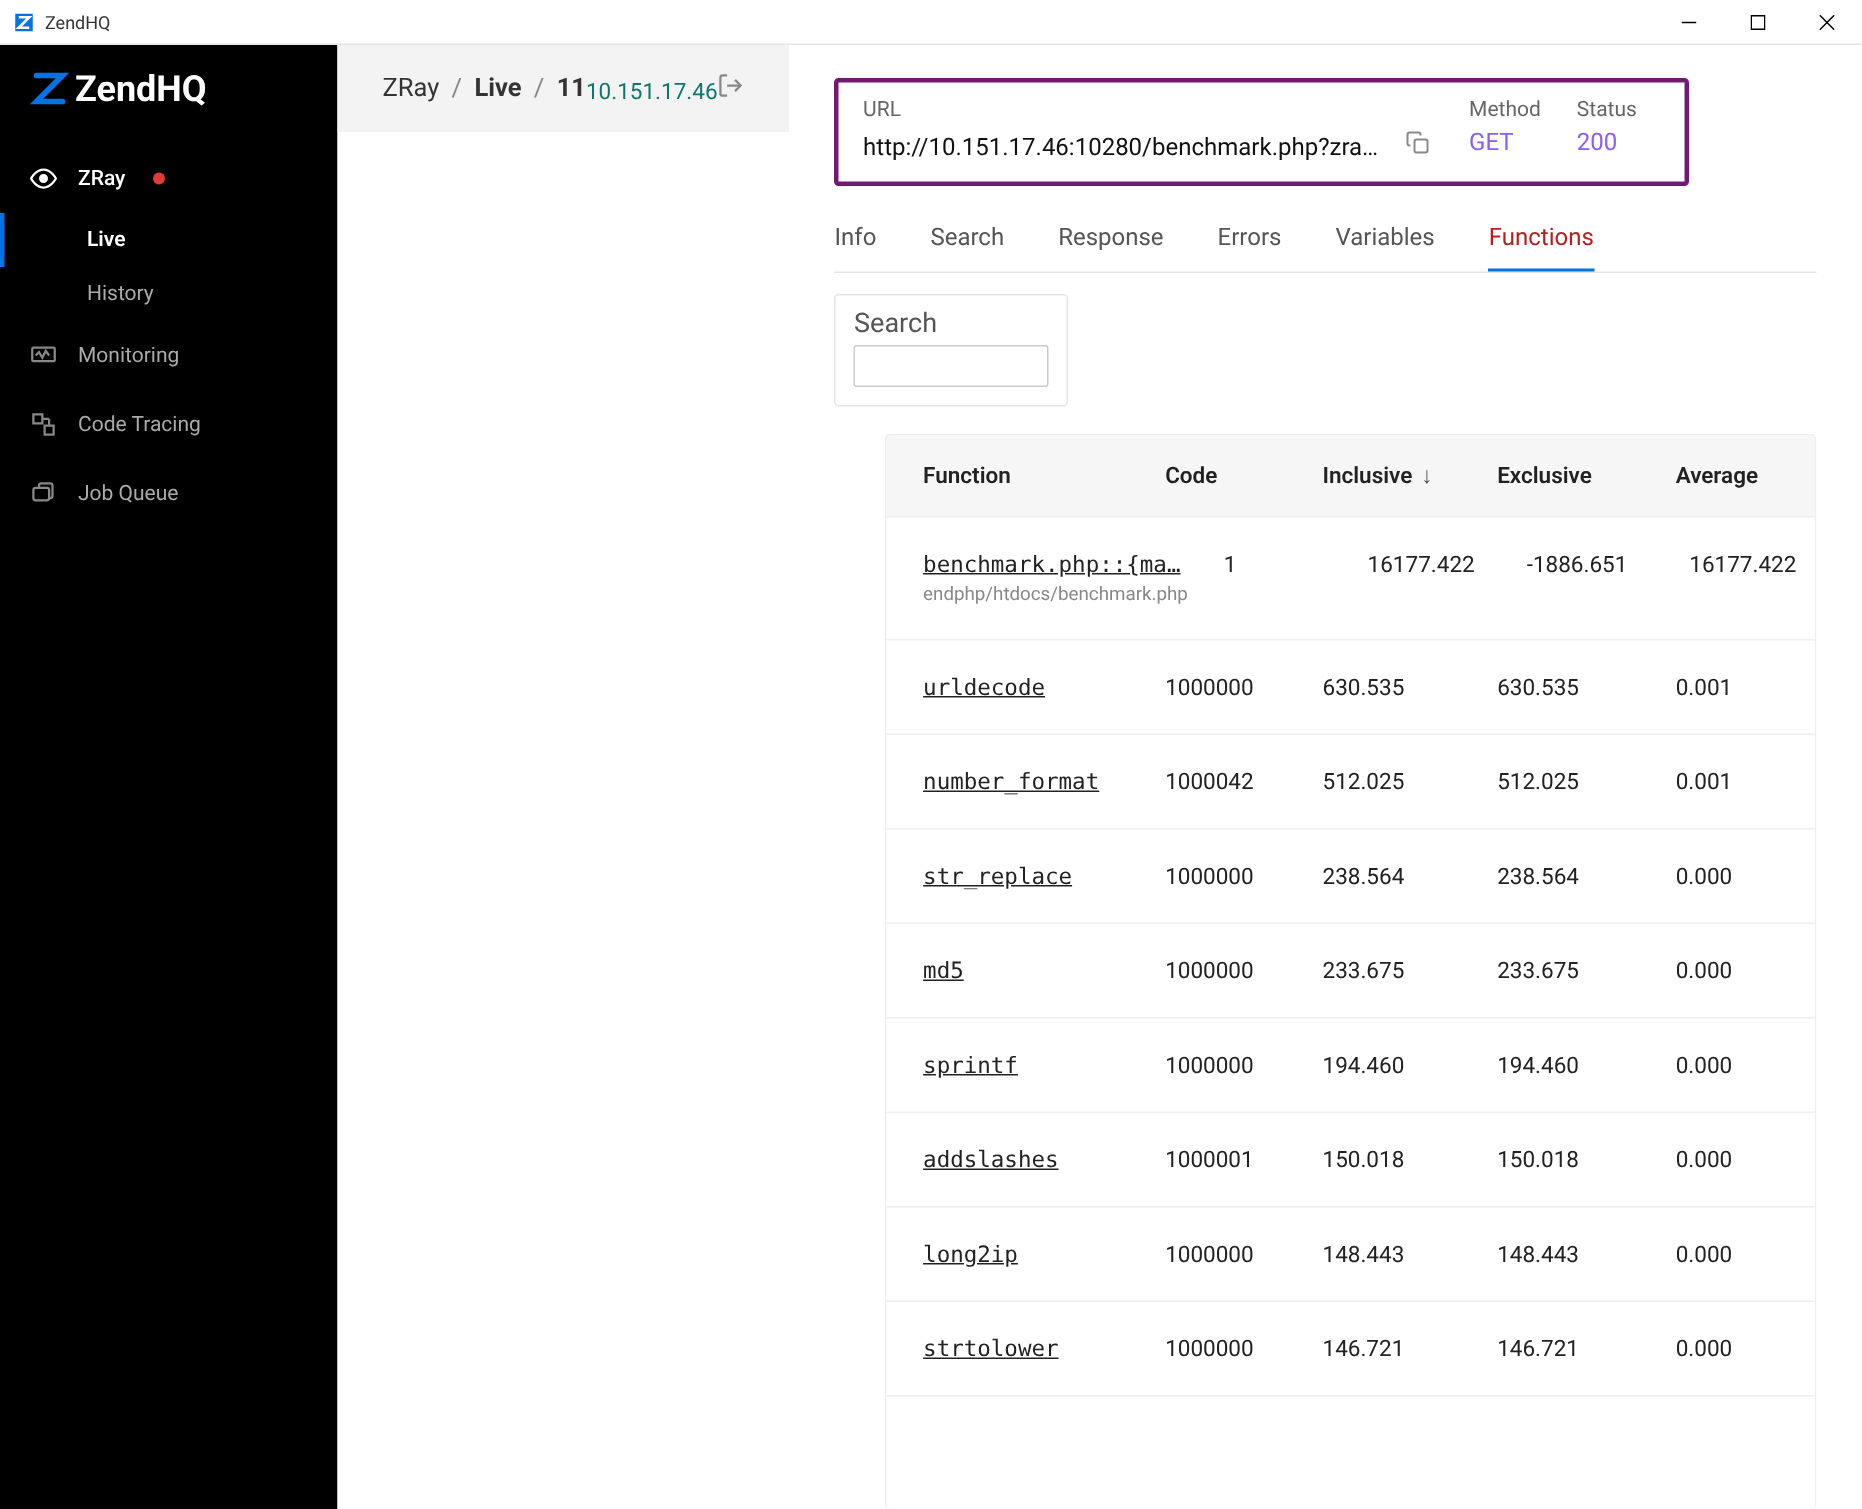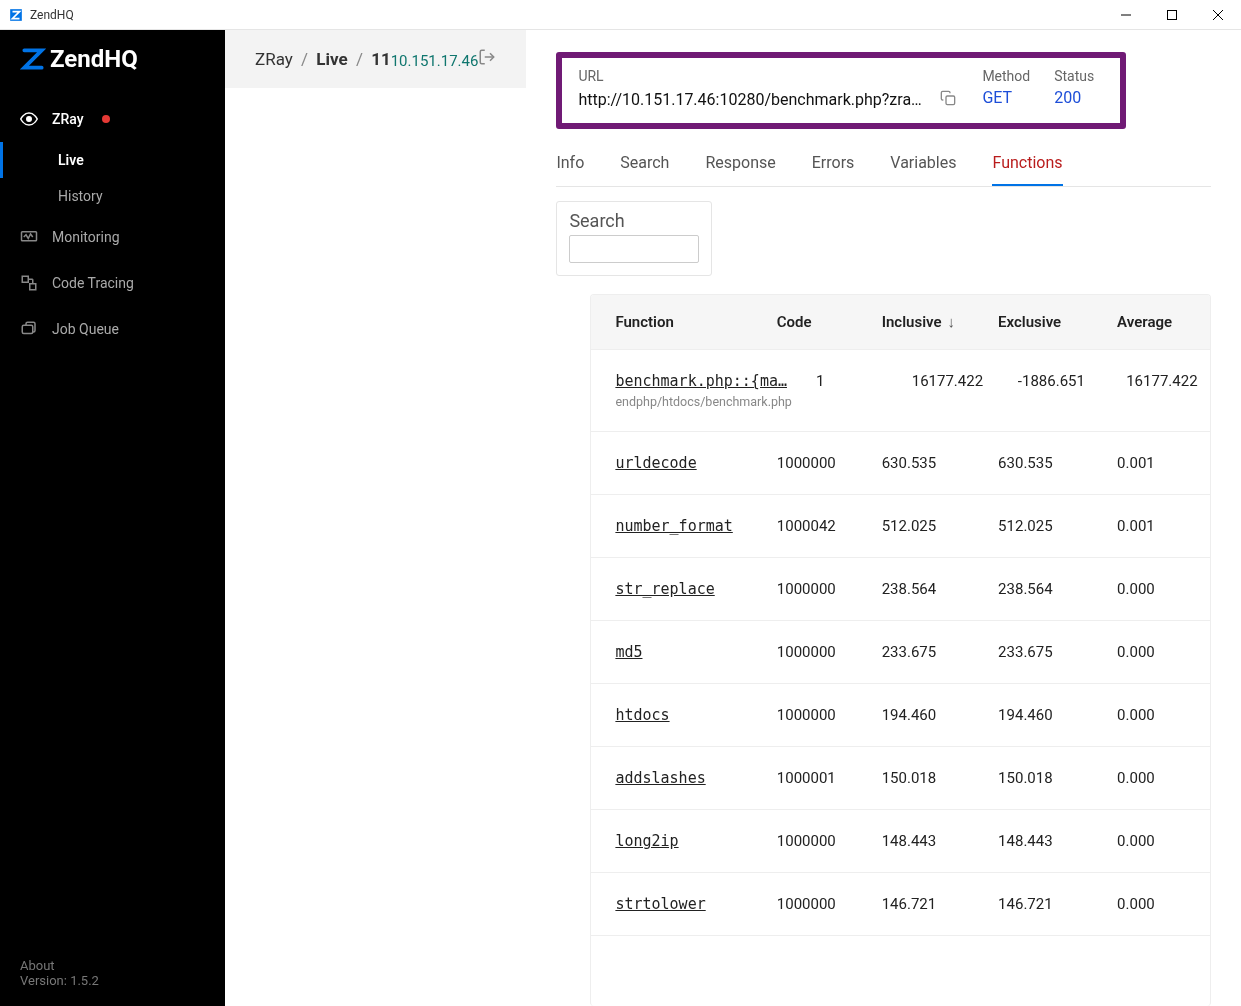--- a/index.html
+++ b/index.html
@@ -38,24 +38,24 @@
 .topbar { height: 58px; background: #f3f3f3; display: flex; align-items: center; justify-content: space-between; padding: 0 30px; }
 .breadcrumb { font-size: 17px; color: #333; }
 .breadcrumb .sep { color: #888; margin: 0 4px; }
 .breadcrumb .bold { font-weight: 700; }
 .topbar-right { display: flex; align-items: flex-end; gap: 0; color: #0f766e; font-size: 15px; }
 .exit-btn { color: #888; cursor: pointer; }
 
 .content { flex: 1; padding: 22px 30px 0 30px; overflow:hidden; display:flex; flex-direction:column;}
 
 
-.req-panel { display: flex; gap: 24px; align-items: flex-start; border:6px solid #701a75; border-radius:3px; padding:10px 16px 12px 16px; width:fit-content; min-width:570px;}
+.req-panel { display: flex; gap: 24px; align-items: flex-start; border:3px solid #701a75; border-radius:3px; padding:10px 16px 12px 16px; width:fit-content; min-width:570px;}
 .req-field { display: flex; flex-direction: column; gap: 4px; }
 .req-label { font-size: 14px; color: #666; }
-.req-value { font-size: 16px; color: #1d4ed8; }
+.req-value { font-size: 16px; color: #8b5cf6; }
 .url-box { display: flex; align-items: center; gap: 8px; width: 380px; }
 .url-text { font-size: 16px; color: #111; white-space: nowrap; overflow: hidden; text-overflow: ellipsis; flex:1;}
 .copy-btn { color: #888; cursor: pointer; padding:2px;}
 
 
 .tabs { display: flex; gap: 36px; border-bottom: 1px solid #e5e5e5; margin-top: 14px; }
 .tab { padding: 10px 0 12px 0; font-size: 16px; color: #555; cursor: pointer; border-bottom: 2px solid transparent; }
 .tab.active { color: #b91c1c; border-bottom-color: #0073e6; font-weight: 400; }
 
 
@@ -175,24 +175,20 @@
         <span class="nav-icon">
           <svg width="18" height="18" viewBox="0 0 24 24" fill="none" stroke="#888" stroke-width="2">
               <rect x="3" y="7" width="14" height="11" rx="2"></rect>
               <path d="M8 7V5a2 2 0 012-2h8a2 2 0 012 2v9a2 2 0 01-2 2h-1"></path>
             </svg>
         </span>
         <span>Job Queue</span>
       </div>
     </nav>
 
-    <div class="sidebar-footer">
-      <div>About</div>
-      <div>Version: 1.5.2</div>
-    </div>
   </aside>
 
   <main class="main">
     <div class="topbar">
       <div class="breadcrumb">
         <span>ZRay</span>
         <span class="sep">/</span>
         <span class="bold">Live</span>
         <span class="sep">/</span>
         <span class="bold">11</span>
@@ -300,21 +296,21 @@
                 <div class="td col-fn">
                   <div class="fn-name">md5</div>
                 </div>
                 <div class="td col-count">1000000</div>
                 <div class="td col-incl">233.675</div>
                 <div class="td col-excl">233.675</div>
                 <div class="td col-avg">0.000</div>
               </div>
               <div class="trow">
                 <div class="td col-fn">
-                  <div class="fn-name">htdocs</div>
+                  <div class="fn-name">sprintf</div>
                 </div>
                 <div class="td col-count">1000000</div>
                 <div class="td col-incl">194.460</div>
                 <div class="td col-excl">194.460</div>
                 <div class="td col-avg">0.000</div>
               </div>
               <div class="trow">
                 <div class="td col-fn">
                   <div class="fn-name">addslashes</div>
                 </div>

